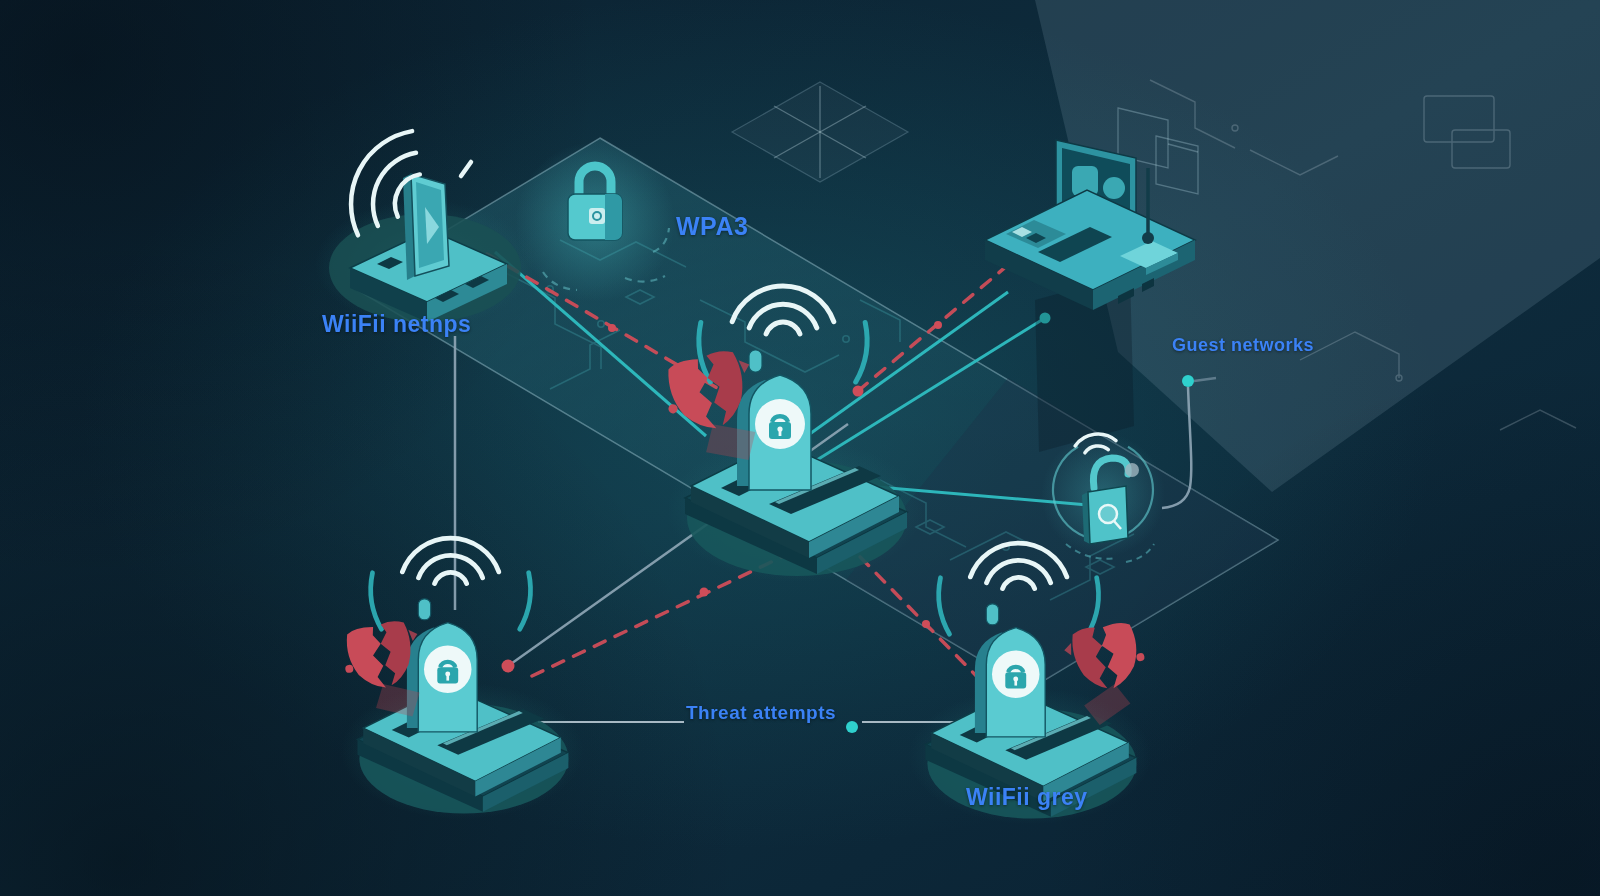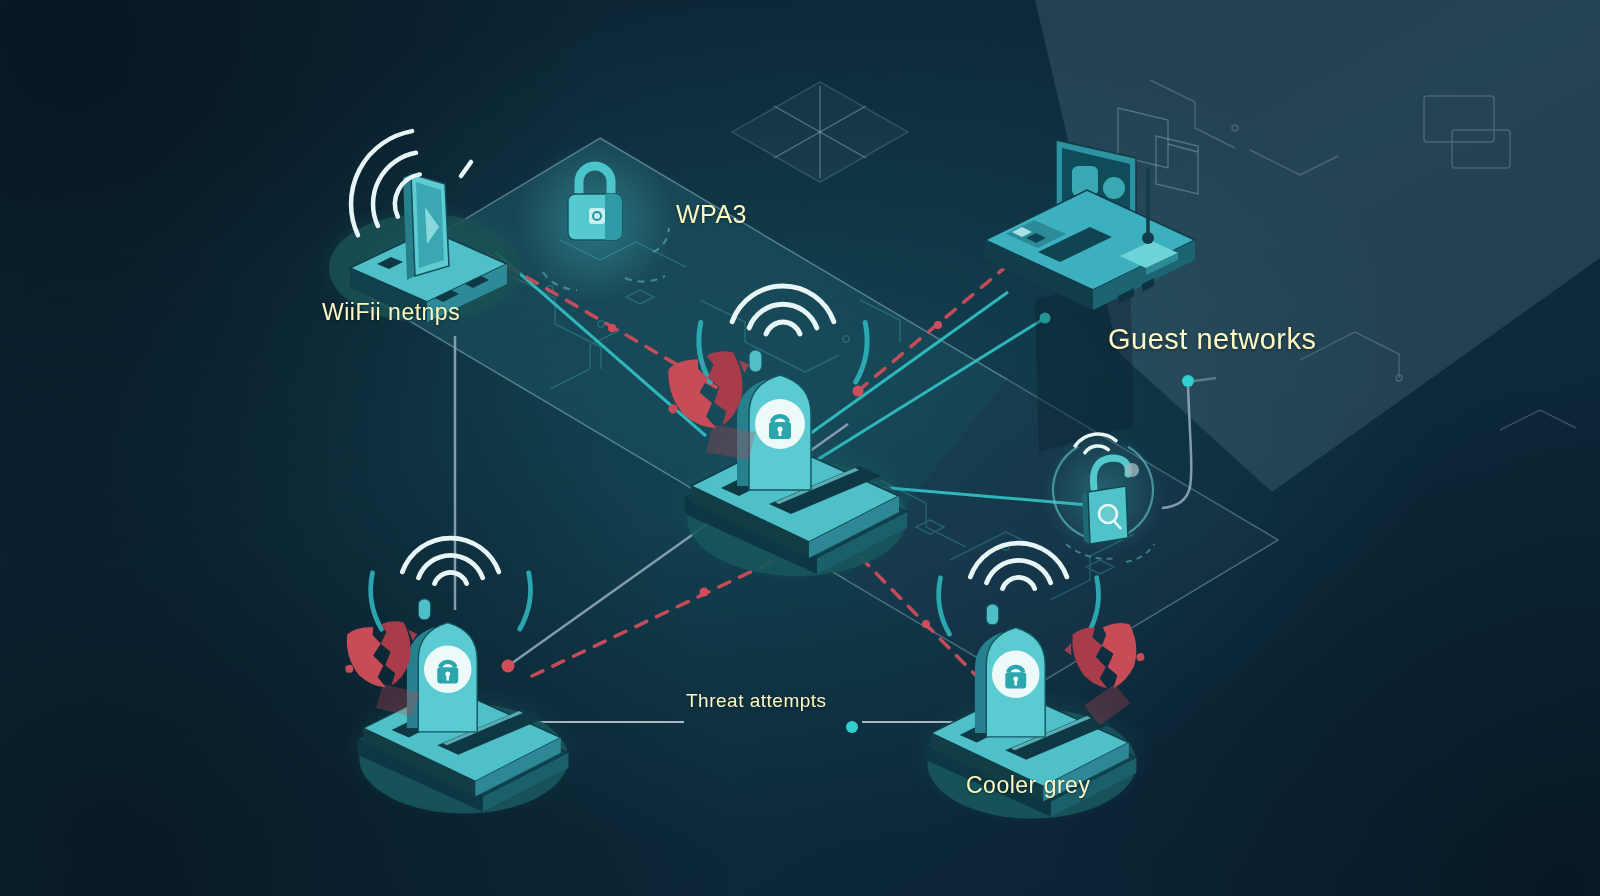--- a/index.html
+++ b/index.html
@@ -1,20 +1,20 @@
 <!DOCTYPE html>
 <html><head>
 <meta charset="utf-8">
 <style>
   html,body{margin:0;padding:0;background:#06141f;}
   #stage{position:relative;width:1600px;height:896px;overflow:hidden;
          font-family:"Liberation Sans",sans-serif;}
   #scene{position:absolute;left:0;top:0;}
-  .label{position:absolute;color:#fef9c3;font-weight:normal;white-space:nowrap;
-         text-shadow:0 1px 3px rgba(0,0,0,.45);letter-spacing:.5px;}
+  .label{position:absolute;color:#3b82f6;font-weight:bold;white-space:nowrap;
+         text-shadow:0 1px 3px rgba(0,0,0,.45);letter-spacing:.5px;margin-top:12px;}
 </style>
 </head>
 <body>
 
 <div id="stage">
 <svg id="scene" width="1600" height="896" viewBox="0 0 1600 896">
   <defs>
     <linearGradient id="bgGrad" x1="0" y1="0" x2="1" y2="1">
       <stop offset="0" stop-color="#0b2130"></stop>
           <stop offset="0.5" stop-color="#0e2d3e"></stop>
@@ -284,16 +284,16 @@
   </g>
 
   <g transform="translate(1030,735) scale(0.95)">
     <use href="#secureRouter"></use>
     <use href="#threatShield" transform="translate(80,-82) scale(-1.05,1.05) rotate(10)"></use>
   </g>
 </svg>
 
   <div class="label" style="left:322px;top:299px;font-size:23px;">WiiFii netnps</div>
   <div class="label" style="left:676px;top:200px;font-size:25px;">WPA3</div>
-  <div class="label" style="left:1108px;top:323px;font-size:29px;">Guest networks</div>
+  <div class="label" style="left:1172px;top:323px;font-size:18px;">Guest networks</div>
   <div class="label" style="left:686px;top:690px;font-size:19px;">Threat attempts</div>
-  <div class="label" style="left:966px;top:772px;font-size:23px;">Cooler grey</div>
+  <div class="label" style="left:966px;top:772px;font-size:23px;">WiiFii grey</div>
 </div>
 
 </body></html>

